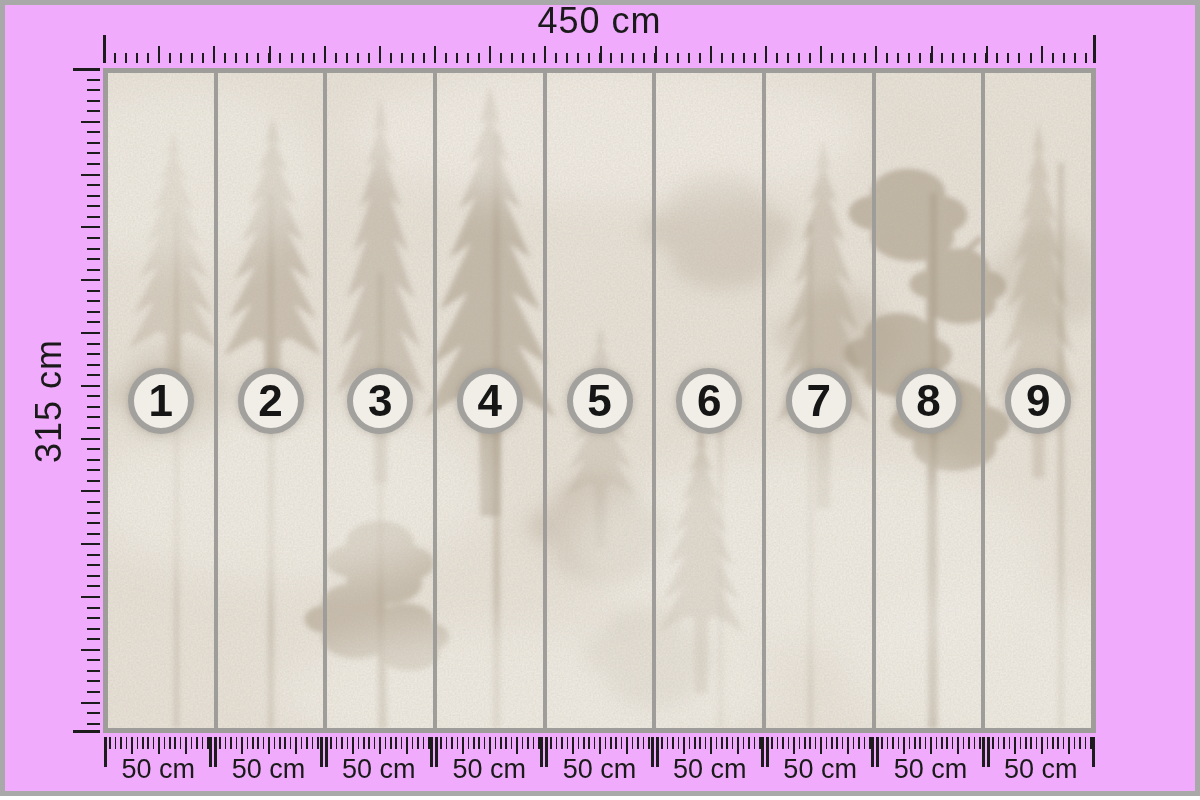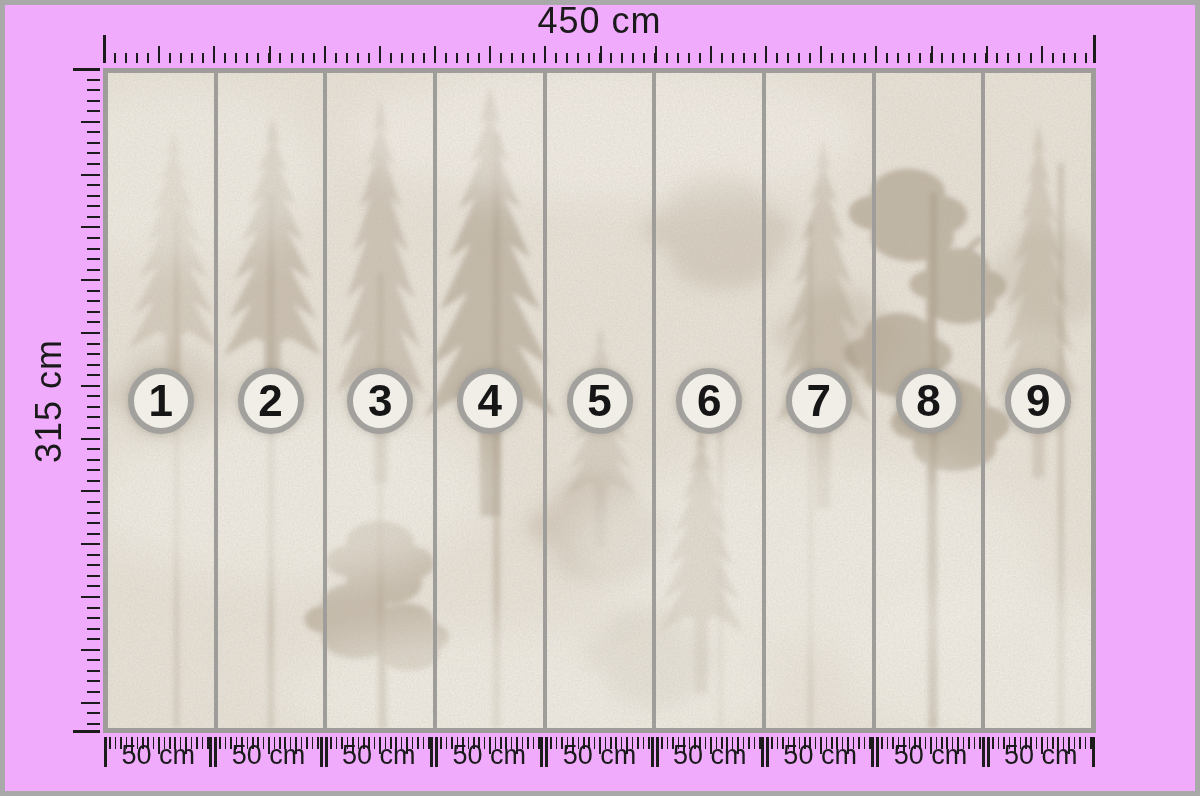--- a/index.html
+++ b/index.html
@@ -57,21 +57,21 @@
   .seg-ticks{position:absolute;left:1px;right:1px;top:0;height:30px;
     background-image:
       repeating-linear-gradient(90deg,#1c1c1c 0 1.6px,transparent 1.6px 5.42px),
       repeating-linear-gradient(90deg,#1c1c1c 0 2px,transparent 2px 27.08px);
     background-size:100% 12px,100% 17px;
     background-position:left top,left top;
     background-repeat:no-repeat;}
   .seg-ticks::before,.seg-ticks::after{content:"";position:absolute;top:0;width:3px;height:30px;background:#1c1c1c;}
   .seg-ticks::before{left:0;}
   .seg-ticks::after{right:0;}
-  .seg-label{position:absolute;left:0;right:0;top:3px;text-align:center;
+  .seg-label{position:absolute;left:0;right:0;top:17px;text-align:center;
              font-size:27px;color:#1a1a1a;}
 </style>
 </head>
 <body>
 
 <div class="canvas">
 
   <div class="label-top">450 cm</div>
   <div class="ruler-top"></div>
 

